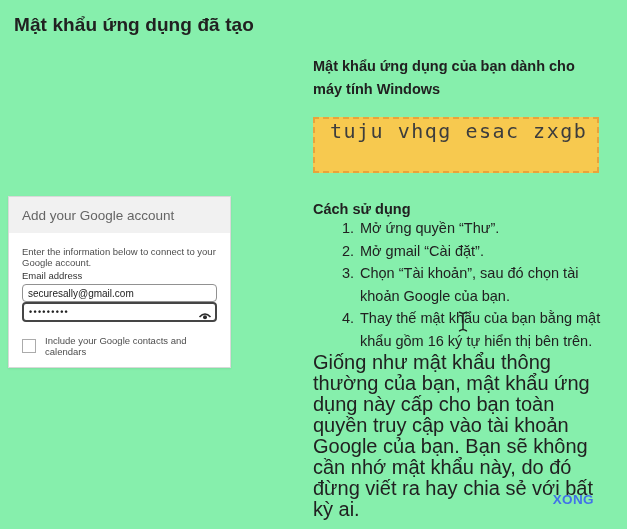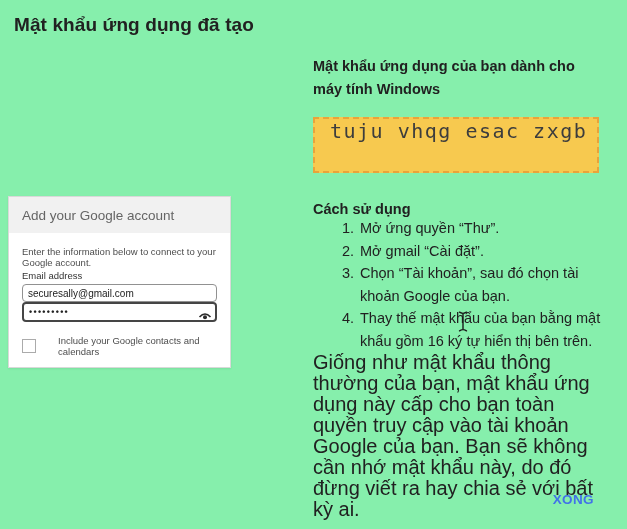--- a/index.html
+++ b/index.html
@@ -14,21 +14,21 @@
   .win-card { position:absolute; left:8px; top:196px; width:223px; height:172px; background:#fff; border:1px solid #d9d9d9; box-shadow:0 1px 2px rgba(0,0,0,.07); }
   .win-card-header { height:36px; background:#f1f1f1; display:flex; align-items:center; padding:0 13px; }
   .win-card-title { font-size:13.5px; font-weight:300; color:#656565; }
   .win-card-body { padding:9px 13px 0 13px; }
   .win-desc { font-size:9.5px; color:#4d4d4d; margin-top:4px; }
   .win-label { font-size:9.5px; color:#333; margin-top:2px; margin-bottom:3px; }
   .win-input { display:block; width:100%; height:18px; border:1px solid #919191; border-radius:4px; font-size:10px; color:#222; padding:0 5px; font-family:"Liberation Sans","DejaVu Sans",sans-serif; outline:none; background:#fff; }
   .pw-wrap { position:relative; }
   .win-input.pw { border:2px solid #454545; font-size:9px; font-weight:700; letter-spacing:1.3px; padding-right:22px; height:20px; }
   .reveal-btn { position:absolute; right:5px; top:5px; width:14px; height:11px; cursor:pointer; }
-  .chk-row { display:flex; align-items:center; gap:22px; margin-top:13px; }
+  .chk-row { display:flex; align-items:center; gap:9px; margin-top:13px; }
   .chk-box { width:14px; height:14px; border:1px solid #ababab; background:#fff; flex:0 0 auto; }
   .chk-label { font-size:9.5px; color:#4d4d4d; }
   .r-heading { position:absolute; left:313px; top:55px; width:292px; font-size:14.5px; font-weight:700; color:#212121; line-height:23px; }
   .code-box { position:absolute; left:313px; top:117px; width:286px; height:56px; background:#F7C94F; border:2px dashed #E9A33B; display:flex; align-items:flex-start; padding-left:15px; }
   .code-text { font-family:"DejaVu Sans Mono","Liberation Mono",monospace; font-size:20px; color:#3d3d3d; letter-spacing:1.5px; }
   .usage-heading { position:absolute; left:313px; top:190px; font-size:14.5px; font-weight:700; color:#212121;margin-top:11px; }
   .steps { position:absolute; left:313px; top:217px; width:292px; font-size:14.5px; color:#212121; line-height:22.5px; padding-left:45px; }
   .steps li { padding-left:2px; }
   .note { position:absolute; left:313px; top:352px; width:294px; font-size:20px; color:#212121; line-height:21px; }
 

